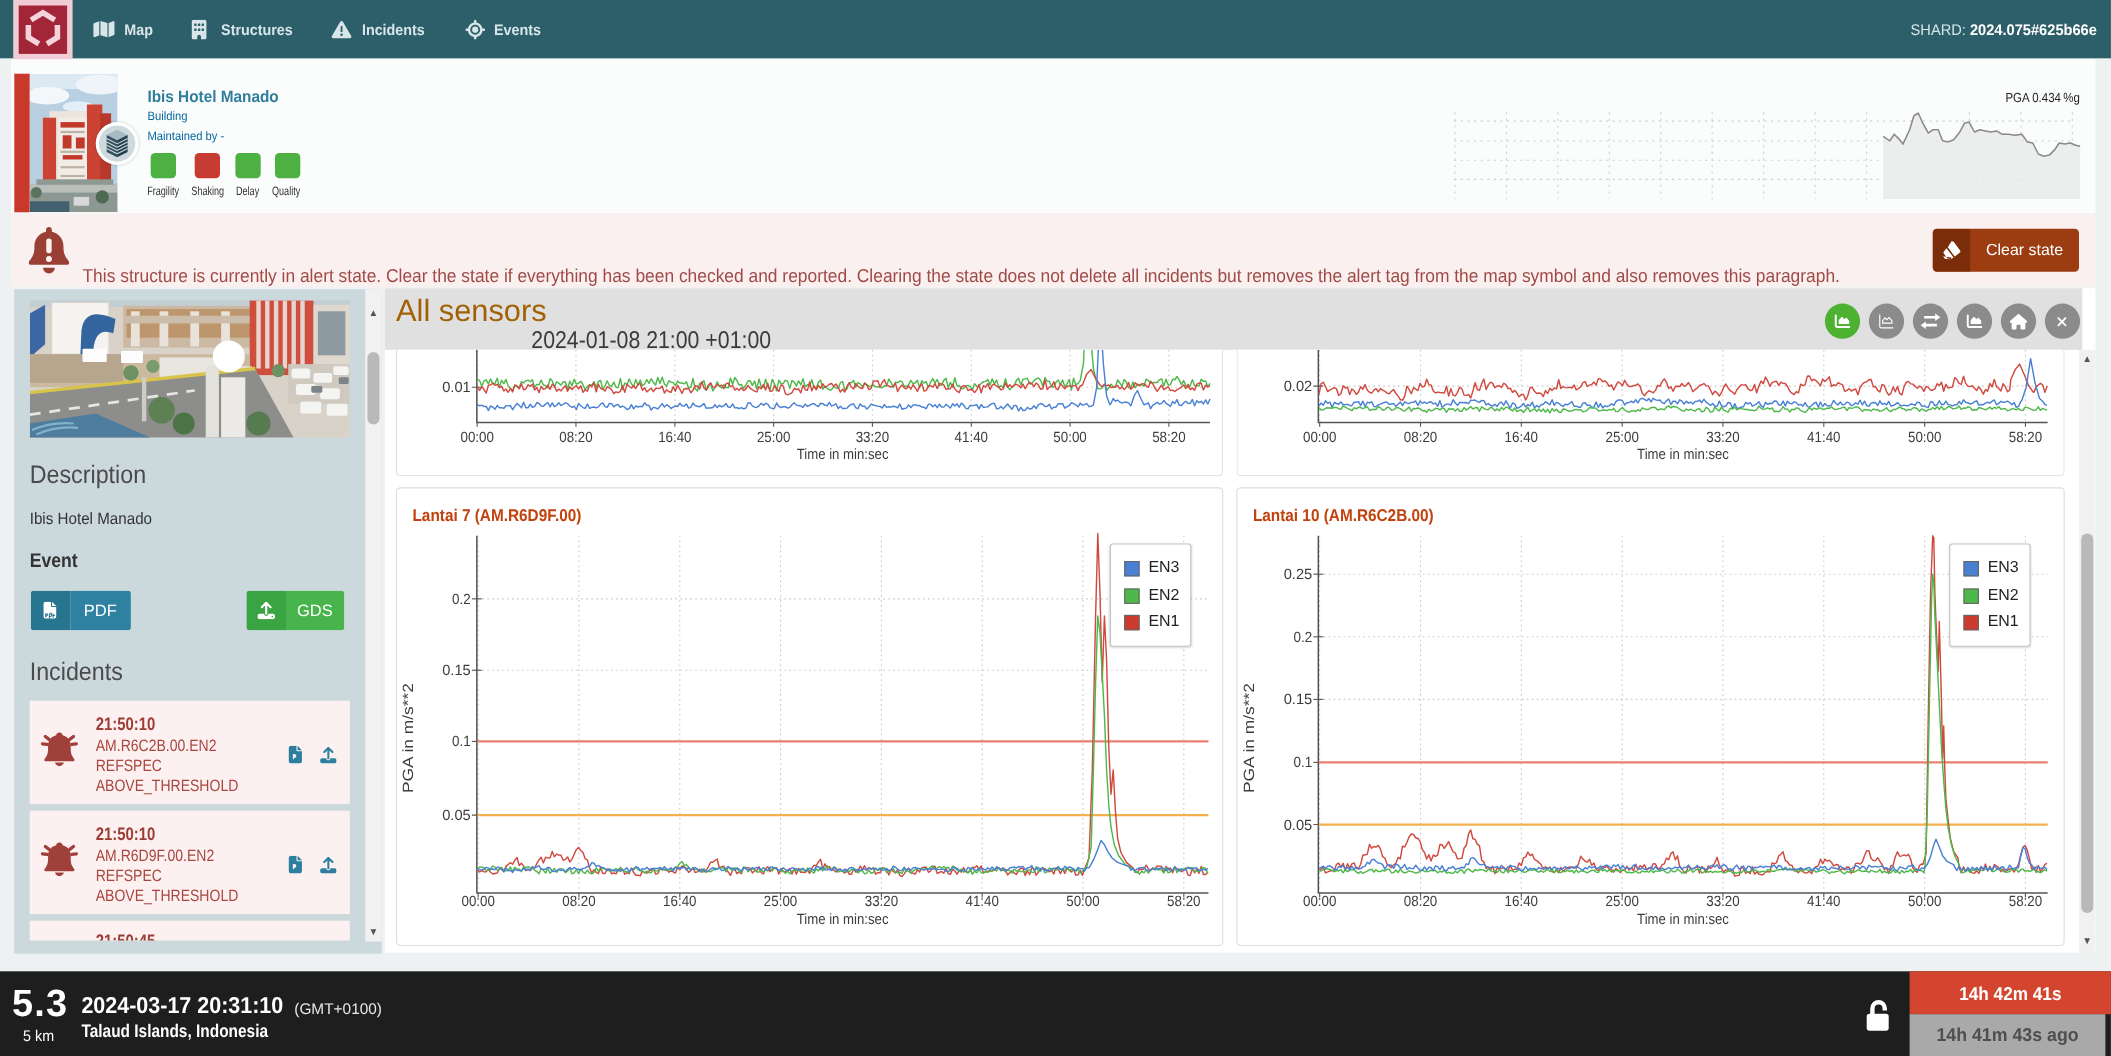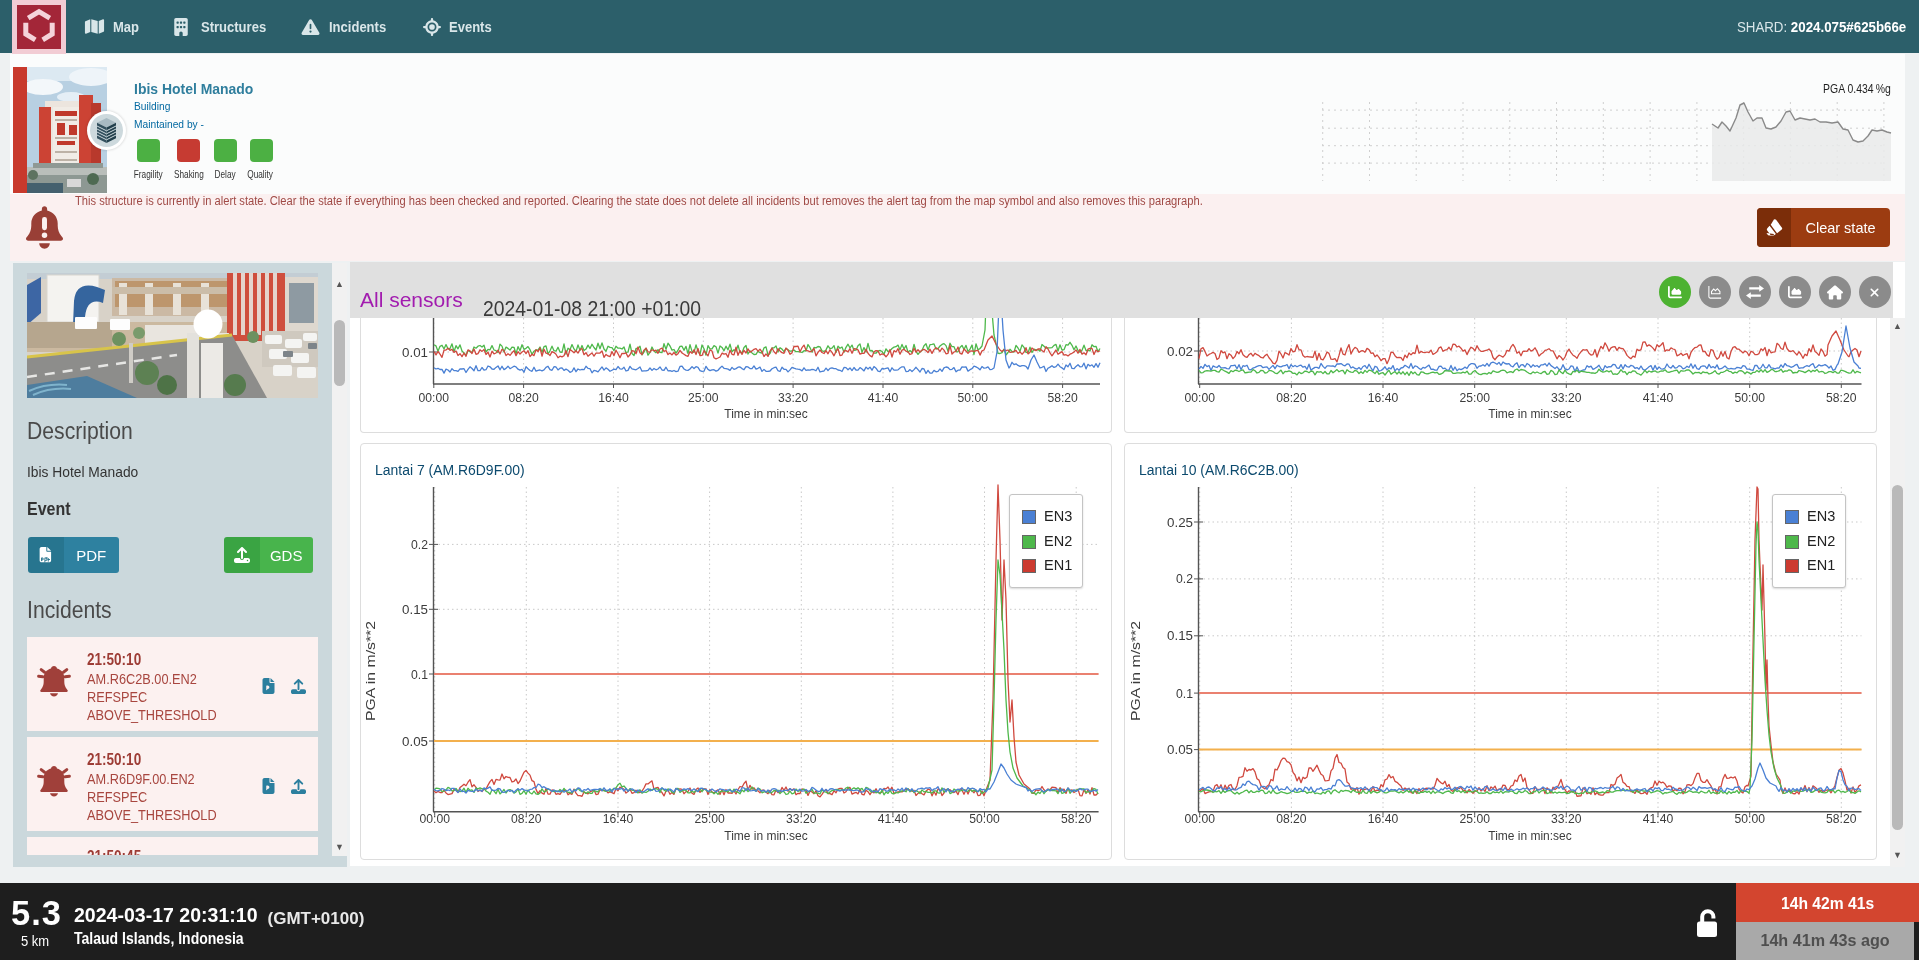--- a/index.html
+++ b/index.html
@@ -23,52 +23,52 @@
 .sxc{transform-origin:50% 50% !important}
 .shard{top:0;height:53px;right:13px;display:flex;align-items:center;color:#d9e6e9;font-size:14px}
 .hdr{left:10px;top:54px;width:1895px;height:140px;background:#fbfcfc}
 .redbar{left:13px;top:67px;width:14px;height:126px;background:#c8392c}
 .title{left:134px;top:81px;font-size:15px;font-weight:bold;color:#2f7e9d;line-height:1}
 .sub{left:134px;font-size:11px;color:#0369a1;line-height:1}
 .sq{top:139px;width:23px;height:23px;border-radius:4px}
 .sqlbl{top:168px;font-size:11px;color:#333;text-align:center;line-height:1.1}
 .pga{right:28px;top:83px;font-size:12px;font-weight:normal;color:#1f1f1f;line-height:1}
 .alert{left:10px;top:194px;width:1895px;height:67px;background:#fbf0f0}
-.alerttext{left:75px;top:194px;height:67px;display:flex;align-items:flex-start;font-size:12px;color:#a04a46}
+.alerttext{left:75px;top:194px;height:67px;display:flex;align-items:flex-end;font-size:17px;color:#a04a46}
 .clearbtn{left:1757px;top:208px;width:133px;height:39px;border-radius:4px;background:#9c3c11;overflow:hidden}
 .clearbtn .ic{position:absolute;left:0;top:0;width:34px;height:39px;background:#7b2d09}
 .clearbtn .lb{position:absolute;left:34px;top:0;width:99px;height:39px;display:flex;align-items:center;justify-content:center;color:#fff;font-size:14.5px}
 .sidebar{left:13px;top:263px;width:334px;height:604px;background:#cbd8dc}
 .sphoto{left:27px;top:273px;width:291px;height:125px;overflow:hidden}
 .shead{left:27px;color:#4a4a4a;font-size:23px;line-height:1}
 .stext{left:27px;color:#333;font-size:15px;line-height:1}
 .sbold{left:27px;color:#333;font-size:18px;font-weight:bold;line-height:1}
 .btn{top:537px;height:36px;border-radius:3px;overflow:hidden;display:flex}
 .btn .bic{width:36px;height:36px;display:flex;align-items:center;justify-content:center}
 .btn .blb{flex:1;display:flex;align-items:center;justify-content:center;color:#fff;font-size:15px}
 .card{left:27px;width:291px;background:#fcf1f0}
 .ctime{position:absolute;left:60px;top:14px;font-size:16.5px;font-weight:bold;color:#9d3c35;line-height:1}
 .cline{position:absolute;left:60px;font-size:15px;color:#a8463f;line-height:1}
 .main{left:350px;top:262px;width:1555px;height:604px;background:#fff}
 .mshead{left:350px;top:262px;width:1543px;height:56px;background:#e0e0e0}
-.mstitle{left:360px;top:272px;height:56px;display:flex;align-items:center;font-size:21px;color:#a21caf}
+.mstitle{left:360px;top:255px;height:56px;display:flex;align-items:center;font-size:28px;color:#a16207}
 .mstime{left:483px;top:266px;height:56px;display:flex;align-items:flex-end;font-size:22px;color:#3a3a3a}
 .cbtn{top:276px;width:32px;height:32px;border-radius:50%;display:flex;align-items:center;justify-content:center}
 .panel{background:#fff;border:1px solid #ddd;border-radius:4px}
-.ptitle{font-size:15.5px;font-weight:normal;color:#0c4a6e;line-height:1}
+.ptitle{font-size:15.5px;font-weight:bold;color:#c2410c;line-height:1}
 .legend{background:#fff;border:1px solid #c4c4c4;border-radius:3px;box-shadow:0 1px 2px rgba(0,0,0,0.15)}
 .litem{position:absolute;left:12px;display:flex;align-items:flex-end;font-size:14.5px;color:#222}
 .lsq{width:14px;height:14px;margin-right:8px;display:inline-block}
 .sbv{background:#f1f1f1}
 .thumb{background:#b9b9b9;border-radius:6px}
 .foot{left:0;top:883px;width:1919px;height:77px;background:#1e1e1e;color:#fff}
 .fmag{left:11px;top:895.5px;font-size:34.5px;font-weight:bold;line-height:1;letter-spacing:1px}
 .fkm{left:21px;top:934px;font-size:14px;color:#e8e8e8;line-height:1}
 .fdate{left:74px;top:904px;font-size:21px;font-weight:bold;line-height:1}
-.fgmt{font-size:17px;font-weight:bold;color:#e8e8e8}
+.fgmt{font-size:14px;font-weight:normal;color:#e8e8e8}
 .fdate,.floc,.fmag,.fkm{color:#fff}
 .floc{left:74px;top:930px;font-size:16.5px;font-weight:bold;line-height:1}
 .fred{left:1736px;top:883px;width:183px;height:38.5px;background:#d3452f;display:flex;align-items:center;justify-content:center;font-size:17px;font-weight:bold;color:#fff}
 .fgray{left:1736px;top:921.5px;width:178px;height:38.5px;background:#a9a9a9;display:flex;align-items:center;justify-content:center;font-size:17px;font-weight:bold;color:#4f4f4f}
 </style></head><body>
 
 <div class="abs nav"></div>
 <div class="abs logo"></div>
 <div class="abs logoin">
 <svg width="44" height="44" viewBox="0 0 44 44">

